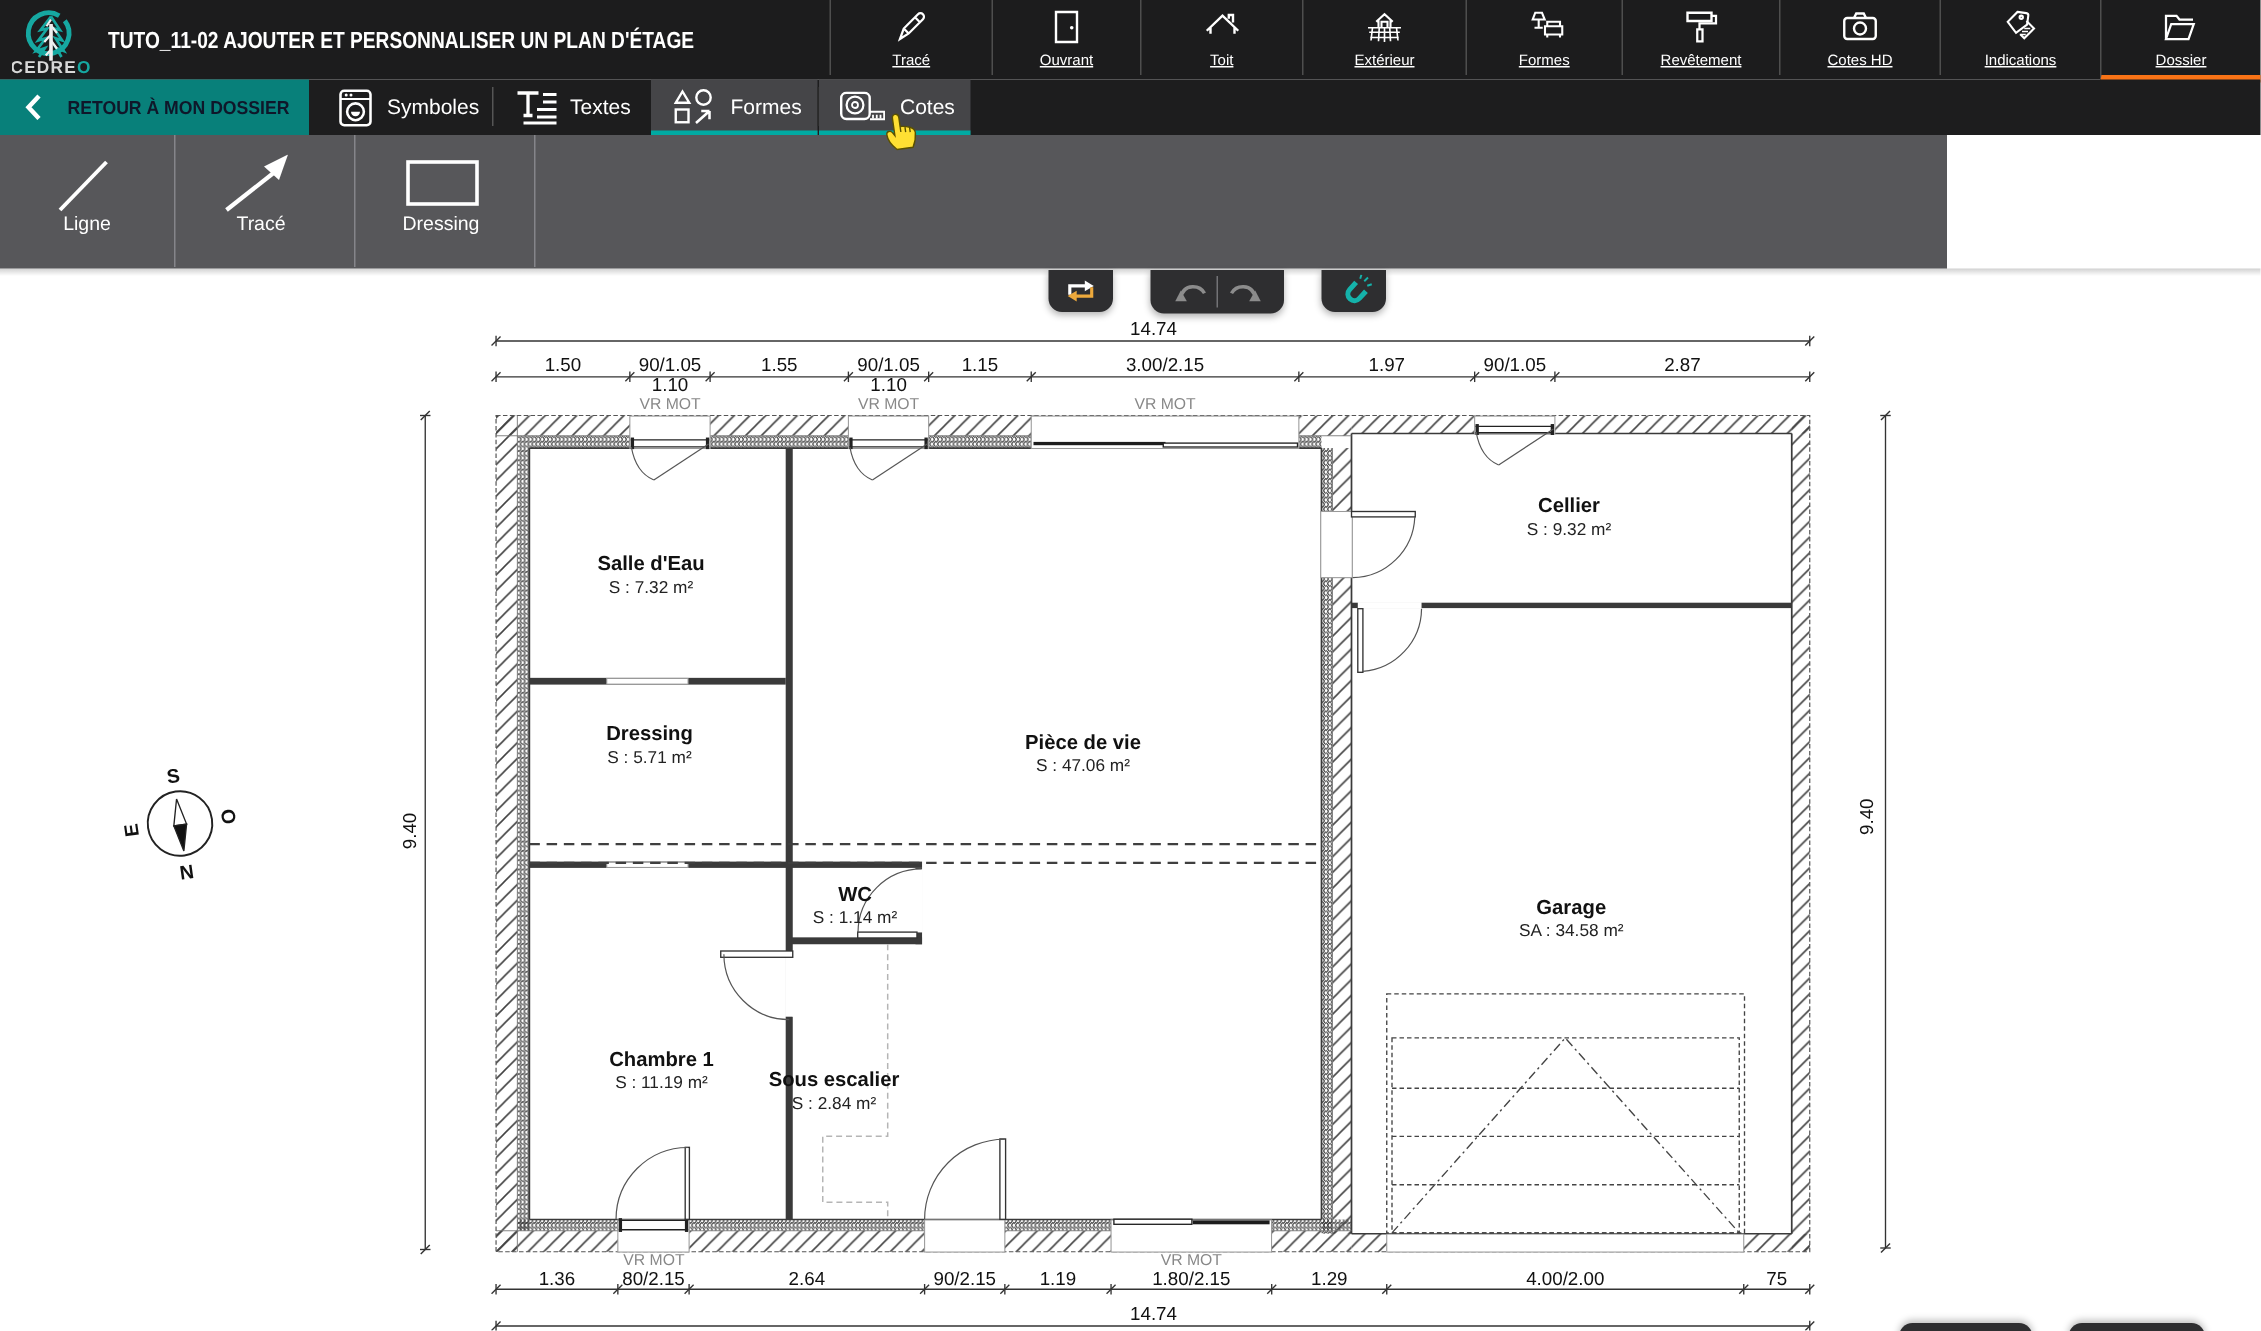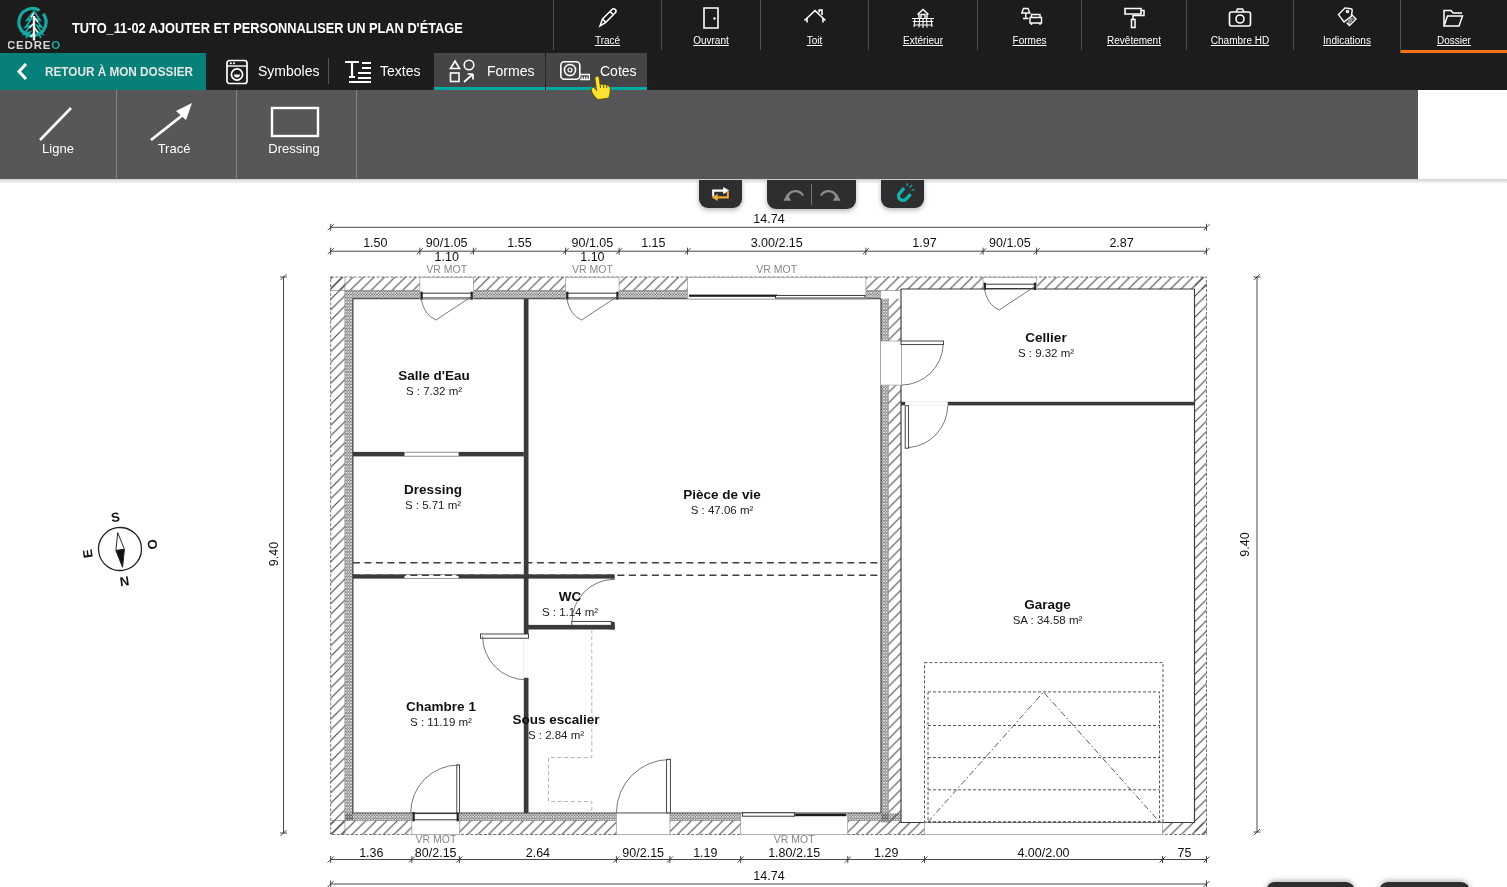--- a/index.html
+++ b/index.html
@@ -2,25 +2,25 @@
 <html><head><meta charset="utf-8">
 <style>
   html,body{margin:0;padding:0;width:1507px;height:887px;overflow:hidden;background:#fff;
     font-family:"Liberation Sans",sans-serif;}
   .abs{position:absolute;}
   #topbar{position:absolute;left:0;top:0;width:1507px;height:53px;background:#1c1c1d;}
   .ttab{position:absolute;top:0;height:50px;color:#fff;text-align:center;border-left:1px solid #4e4e4e;}
   .ttab .lbl{position:absolute;left:0;right:0;bottom:4px;font-size:10px;text-decoration:underline;}
   .ttab svg{position:absolute;left:50%;margin-left:-13px;top:5px;}
   #row2{position:absolute;left:0;top:53px;width:1507px;height:37px;background:#1d1d1e;}
-  #retour{position:absolute;left:0;top:0;width:206px;height:37px;background:#08807a;color:#e5e5e5;}
+  #retour{position:absolute;left:0;top:0;width:206px;height:37px;background:#08807a;color:#0f172a;}
   .gtab{position:absolute;top:0;height:34px;background:#454548;border-bottom:3px solid #00aaa2;}
   .r2sep{position:absolute;top:5px;height:26px;width:1px;background:#555;}
   .r2lbl{position:absolute;color:#fff;font-size:14px;top:10px;}
-  #row3{position:absolute;left:0;top:90px;width:1418px;height:89px;background:#57575a;}
+  #row3{position:absolute;left:0;top:90px;width:1298px;height:89px;background:#57575a;}
   .t3sep{position:absolute;top:0px;height:88px;width:1px;background:#85858a;}
   .tool{position:absolute;top:0;width:116px;height:74px;color:#fff;text-align:center;}
   .tool .lbl{position:absolute;width:100%;bottom:-16px;font-size:13px;}
   #shadow{position:absolute;left:0;top:179px;width:1507px;height:5px;
      background:linear-gradient(to bottom,rgba(0,0,0,0.18),rgba(0,0,0,0));}
   .fbtn{position:absolute;background:#2e2e30;border-radius:0 0 9px 9px;box-shadow:0 2px 5px rgba(0,0,0,0.3);}
   .bbtn{position:absolute;background:#2e2e30;border-radius:9px;box-shadow:0 -2px 5px rgba(0,0,0,0.25);}
 </style></head>
 <body>
 <svg id="plan" class="abs" style="left:0;top:0" width="1507" height="887">
@@ -296,21 +296,21 @@
           <path d="M10.5,14.5 h3.5 v8 h-3.5 Z" fill="none" stroke="#fff" stroke-width="1.5"></path>
         </svg>
         <div class="lbl">Revêtement</div>
       </div>
       <div class="ttab" style="left:1186px;width:106px">
         <svg width="26" height="26" viewBox="0 0 26 26">
           <rect x="2.5" y="7" width="21" height="14" rx="2" fill="none" stroke="#fff" stroke-width="1.6"></rect>
           <path d="M9,7 L10.5,4 h5 L17,7" fill="none" stroke="#fff" stroke-width="1.6"></path>
           <circle cx="13" cy="14" r="4" fill="none" stroke="#fff" stroke-width="1.6"></circle>
         </svg>
-        <div class="lbl">Chambre HD</div>
+        <div class="lbl">Cotes HD</div>
       </div>
       <div class="ttab" style="left:1293px;width:106px">
         <svg width="26" height="26" viewBox="0 0 26 26">
           <g fill="none" stroke="#fff" stroke-width="1.4">
             <path d="M10,3 h6 a1.5,1.5 0 0 1 1.5,1.5 v6 L11,17 4.5,10.5 Z" transform="rotate(8 11 10)"></path>
             <circle cx="13.5" cy="6.5" r="1.1"></circle>
             <path d="M17,9 l5,5 -6.5,6.5 -2.5,-2.5"></path>
           </g>
           <g stroke="#fff" stroke-width="1">
             <path d="M15.5,14 h4 M14,16 h4 M12.5,18 h4"></path>

